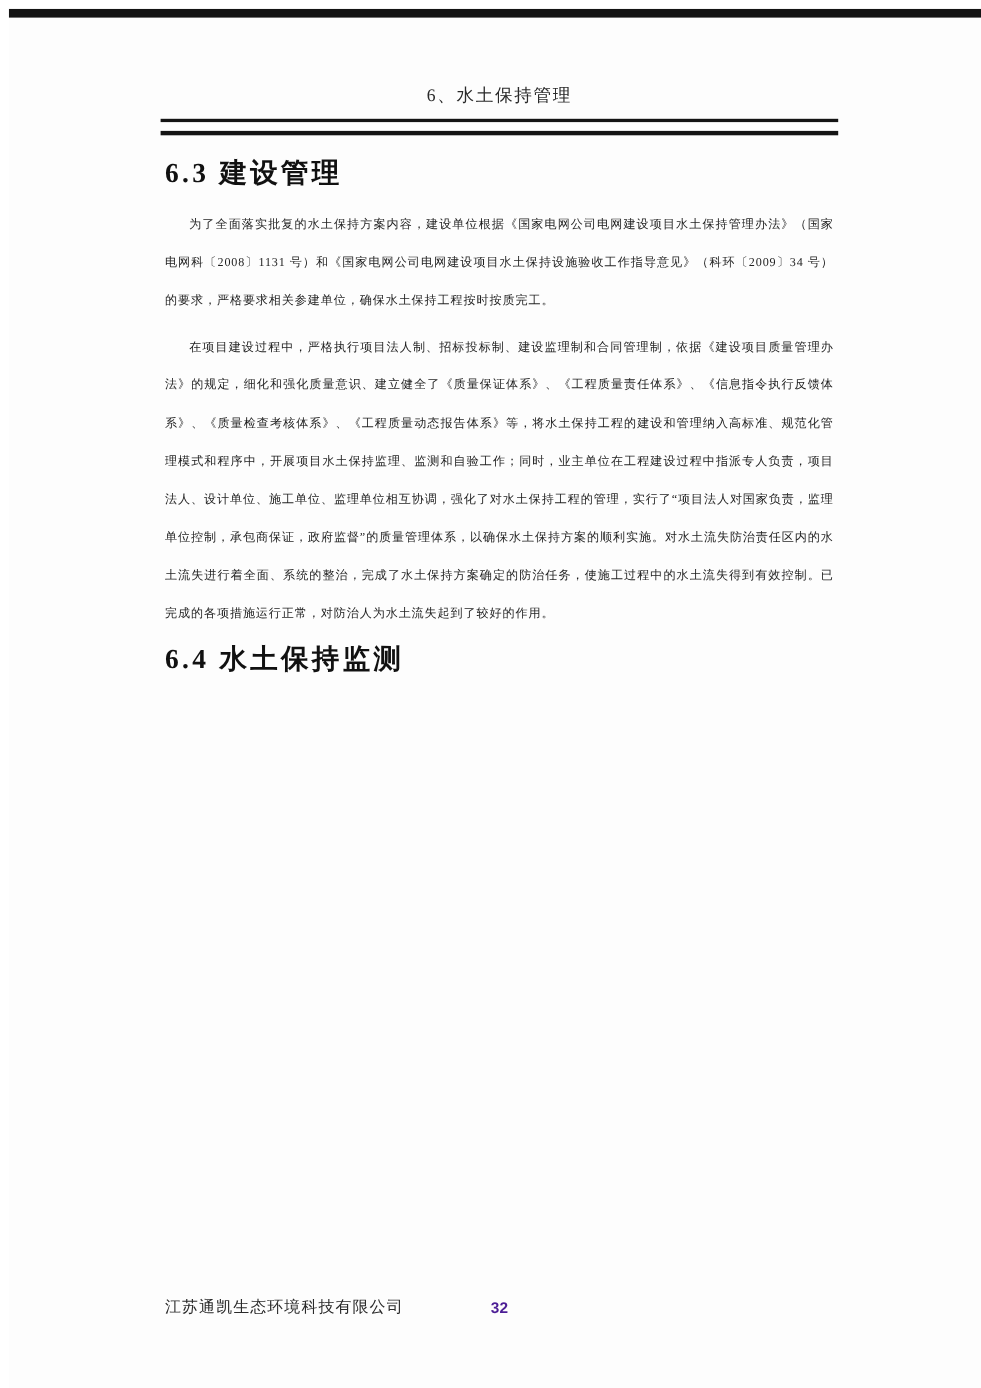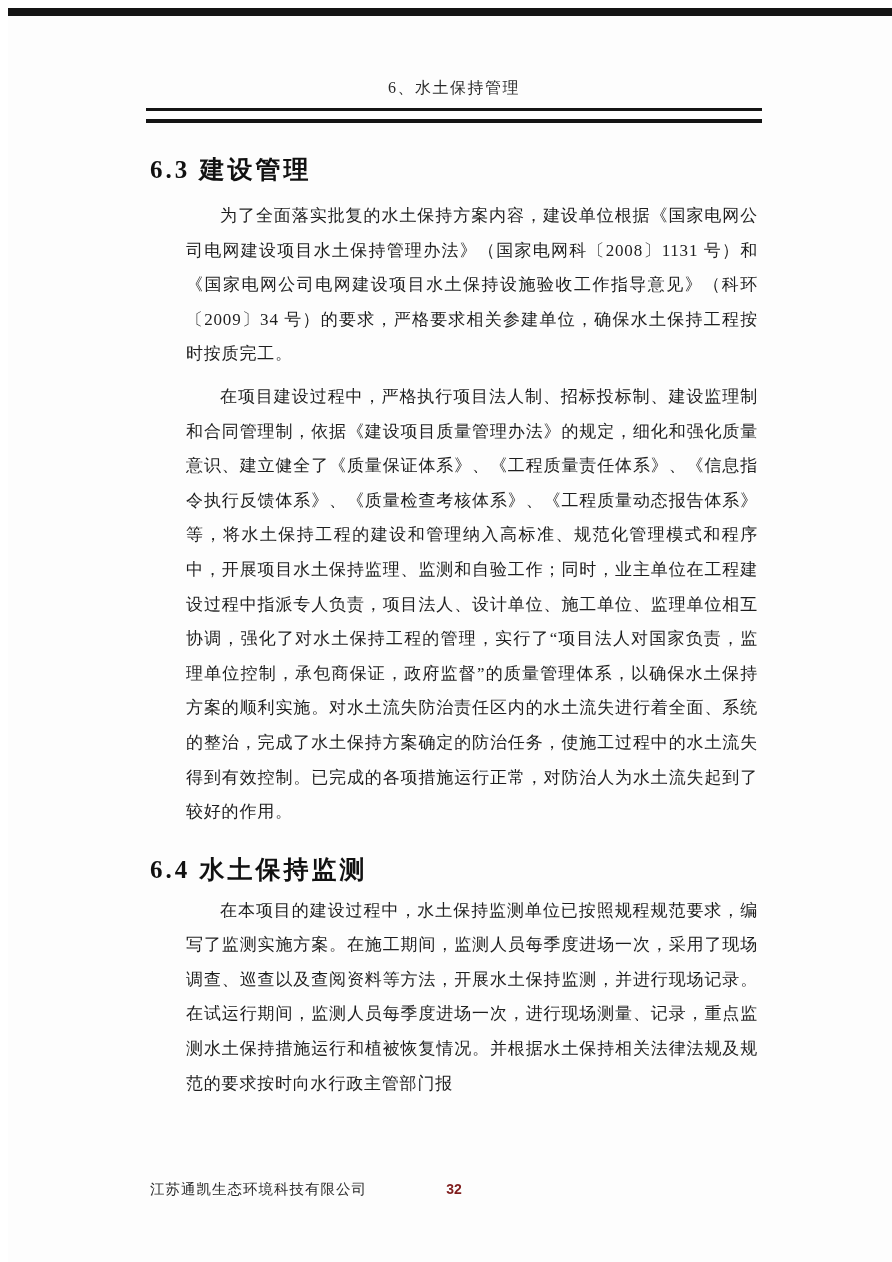--- a/index.html
+++ b/index.html
@@ -49,30 +49,29 @@
     border-top: 3px solid #141414;
     border-bottom: 4px solid #141414;
   }
   h2.section-heading {
     font-size: 25px;
     font-weight: bold;
     line-height: 32px;
     letter-spacing: 3px;
     color: #111111;
   }
-  h2.heading-63 { margin-top: 27px; }
-  h2.heading-64 { margin-top: 16px; }
+  h2.heading-63 { margin-top: 15px; }
+  h2.heading-64 { }
   p.body-para {
-    font-size: 17px;
+    font-size: 11px;
     line-height: 34.6px;
     letter-spacing: 0.8px;
     text-align: justify;
     text-indent: 2em;
     color: #1e1e1e;
-    margin-left: 36px;
   }
   p.para-first { margin-top: 5px; }
   p.para-after-heading { margin-top: 8px; }
   .doc-footer {
     position: absolute;
     top: 1166px;
     left: 134px;
     right: 134px;
     height: 22px;
     font-size: 14.5px;
@@ -84,21 +83,21 @@
     text-align: center;
   }
   .footer-page-number {
     position: absolute;
     left: 50%;
     top: 0;
     transform: translateX(-50%);
     font-family: "Liberation Sans", "DejaVu Sans", sans-serif;
     font-weight: 600;
     font-size: 14px;
-    color: #7f1d1d;
+    color: #4c1d95;
   }
 </style>
 </head>
 <body>
 
 <div class="page">
   <div class="scan-edge-top"></div>
   <div class="scan-edge-right"></div>
 
   <div class="content">
@@ -109,20 +108,19 @@
 
     <h2 class="section-heading heading-63">6.3 建设管理</h2>
 
     <p class="body-para para-first">为了全面落实批复的水土保持方案内容，建设单位根据《国家电网公司电网建设项目水土保持管理办法》（国家电网科〔2008〕1131 号）和《国家电网公司电网建设项目水土保持设施验收工作指导意见》（科环〔2009〕34 号）的要求，严格要求相关参建单位，确保水土保持工程按时按质完工。</p>
 
     <p class="body-para">在项目建设过程中，严格执行项目法人制、招标投标制、建设监理制和合同管理制，依据《建设项目质量管理办法》的规定，细化和强化质量意识、建立健全了《质量保证体系》、《工程质量责任体系》、《信息指令执行反馈体系》、《质量检查考核体系》、《工程质量动态报告体系》等，将水土保持工程的建设和管理纳入高标准、规范化管理模式和程序中，开展项目水土保持监理、监测和自验工作；同时，业主单位在工程建设过程中指派专人负责，项目法人、设计单位、施工单位、监理单位相互协调，强化了对水土保持工程的管理，实行了“项目法人对国家负责，监理单位控制，承包商保证，政府监督”的质量管理体系，以确保水土保持方案的顺利实施。对水土流失防治责任区内的水土流失进行着全面、系统的整治，完成了水土保持方案确定的防治任务，使施工过程中的水土流失得到有效控制。已完成的各项措施运行正常，对防治人为水土流失起到了较好的作用。</p>
 
     <h2 class="section-heading heading-64">6.4 水土保持监测</h2>
 
 
-    <p class="body-para">在本项目的建设过程中，水土保持监测单位已按照规程规范要求，编写了监测实施方案。在施工期间，监测人员每季度进场一次，采用了现场调查、巡查以及查阅资料等方法，开展水土保持监测，并进行现场记录。在试运行期间，监测人员每季度进场一次，进行现场测量、记录，重点监测水土保持措施运行和植被恢复情况。并根据水土保持相关法律法规及规范的要求按时向水行政主管部门报</p>
   </div>
 
   <div class="doc-footer">
     <span class="footer-company">江苏通凯生态环境科技有限公司</span>
     <span class="footer-page-number">32</span>
   </div>
 </div>
 
 </body></html>

